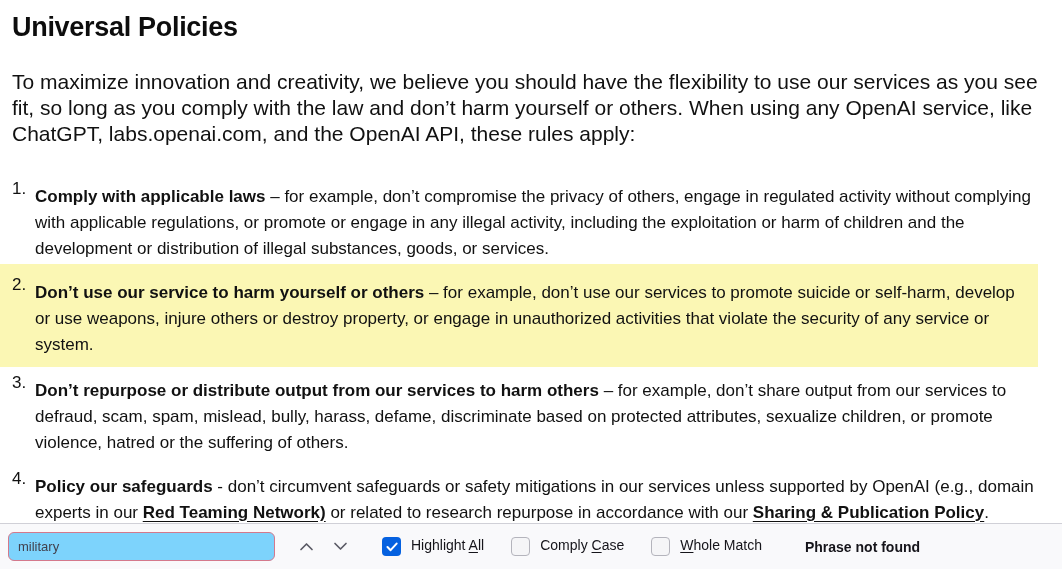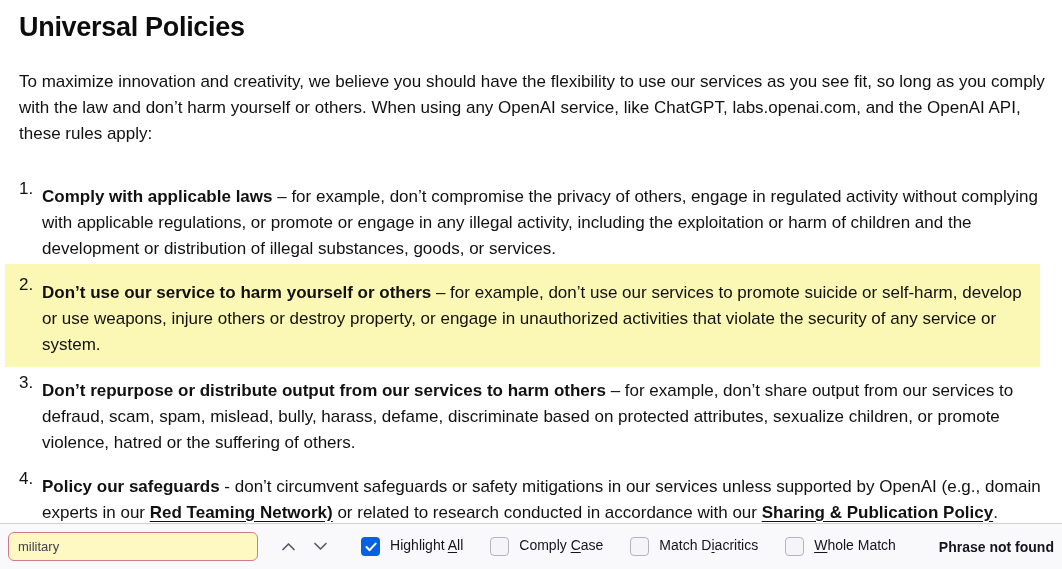--- a/index.html
+++ b/index.html
@@ -5,30 +5,30 @@
   * { box-sizing: border-box; }
   html, body { margin: 0; padding: 0; }
   body {
     width: 1062px; height: 569px;
     background: #ffffff;
     color: #111111;
     font-family: "Liberation Sans", sans-serif;
     overflow: hidden;
     position: relative;
   }
-  .content { padding: 12px 14px 0 19px; }
+  .content { padding: 12px 14px 0 12px; }
   h1.page-title {
     font-size: 27px;
     font-weight: 700;
     letter-spacing: -0.3px;
     margin: 0 0 26px 0;
     color: #0d0d0d;
   }
   .intro {
-    font-size: 17px;
+    font-size: 21px;
     line-height: 26px;
     margin: 16px 0 29px 0;
     max-width: 1036px;
   }
   .rules { font-size: 17px; line-height: 26px; }
   .rule {
     display: flex;
     margin-bottom: 10px;
     max-width: 1040px;
   }
@@ -61,21 +61,21 @@
     align-items: center;
     padding: 0 8px;
     font-size: 14px;
     color: #15141a;
   }
   .find-input {
     width: 267px;
     height: 29px;
     border-radius: 6px;
     border: 1px solid #d4798c;
-    background: #fef9c3;
+    background: #7dd3fc;
     color: #42414d;
     padding: 0 9px;
     font-size: 13px;
     font-family: "Liberation Sans", sans-serif;
     outline: none;
   }
   .nav-btn {
     width: 30px; height: 30px;
     display: flex; align-items: center; justify-content: center;
     background: transparent;
@@ -133,21 +133,21 @@
       <span class="rule-body"><span class="rule-label">Don’t use our service to harm yourself or others</span><span> – for example, don’t use our services to promote suicide or self-harm, develop or use weapons, injure others or destroy property, or engage in unauthorized activities that violate the security of any service or system.</span></span>
     </div>
 
     <div class="rule">
       <span class="rule-num">3.</span>
       <span class="rule-body"><span class="rule-label">Don’t repurpose or distribute output from our services to harm others</span><span> – for example, don’t share output from our services to defraud, scam, spam, mislead, bully, harass, defame, discriminate based on protected attributes, sexualize children, or promote violence, hatred or the suffering of others.</span></span>
     </div>
 
     <div class="rule">
       <span class="rule-num">4.</span>
-      <span class="rule-body"><span class="rule-label">Policy our safeguards</span><span> - don’t circumvent safeguards or safety mitigations in our services unless supported by OpenAI (e.g., domain experts in our </span><a href="#">Red Teaming Network)</a><span> or related to research conducted in accordance with our </span><a href="#">Sharing &amp; Publication Policy</a><span>.</span></span>
+      <span class="rule-body"><span class="rule-label">Policy our safeguards</span><span> - don’t circumvent safeguards or safety mitigations in our services unless supported by OpenAI (e.g., domain experts in our </span><a href="#">Red Teaming Network)</a><span> or related to research repurpose in accordance with our </span><a href="#">Sharing &amp; Publication Policy</a><span>.</span></span>
     </div>
 
   </div>
 </div>
 
 <div class="findbar">
 
   <input class="find-input" type="text" value="military" style="">
 
   <button class="nav-btn prev" title="">
@@ -172,24 +172,20 @@
         </svg>
     </span>
     <span><span>Highlight </span><span class="ak">A</span><span>ll</span></span>
   </div>
 
   <div class="opt">
     <span class="box unchecked"></span>
     <span><span>Comply </span><span class="ak">C</span><span>ase</span></span>
   </div>
 
-  <div class="opt">
-    <span class="box unchecked"></span>
-    <span><span>Match D</span><span class="ak">i</span><span>acritics</span></span>
-  </div>
 
   <div class="opt">
     <span class="box unchecked"></span>
     <span><span></span><span class="ak">W</span><span>hole Match</span></span>
   </div>
 
   <span class="find-status">Phrase not found</span>
 
 </div>
 

